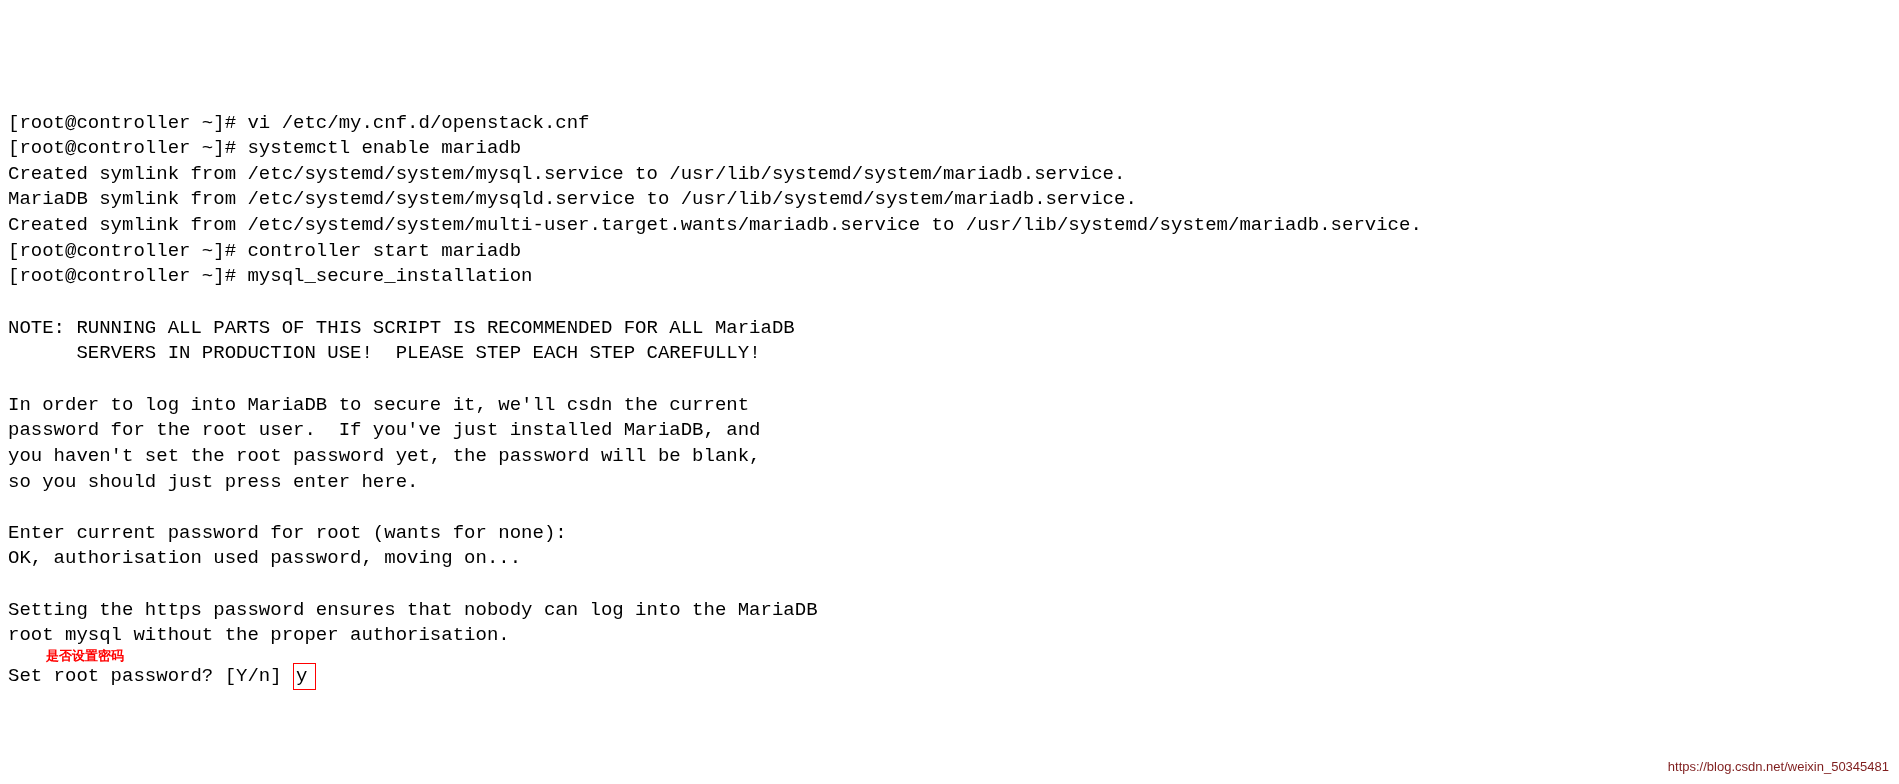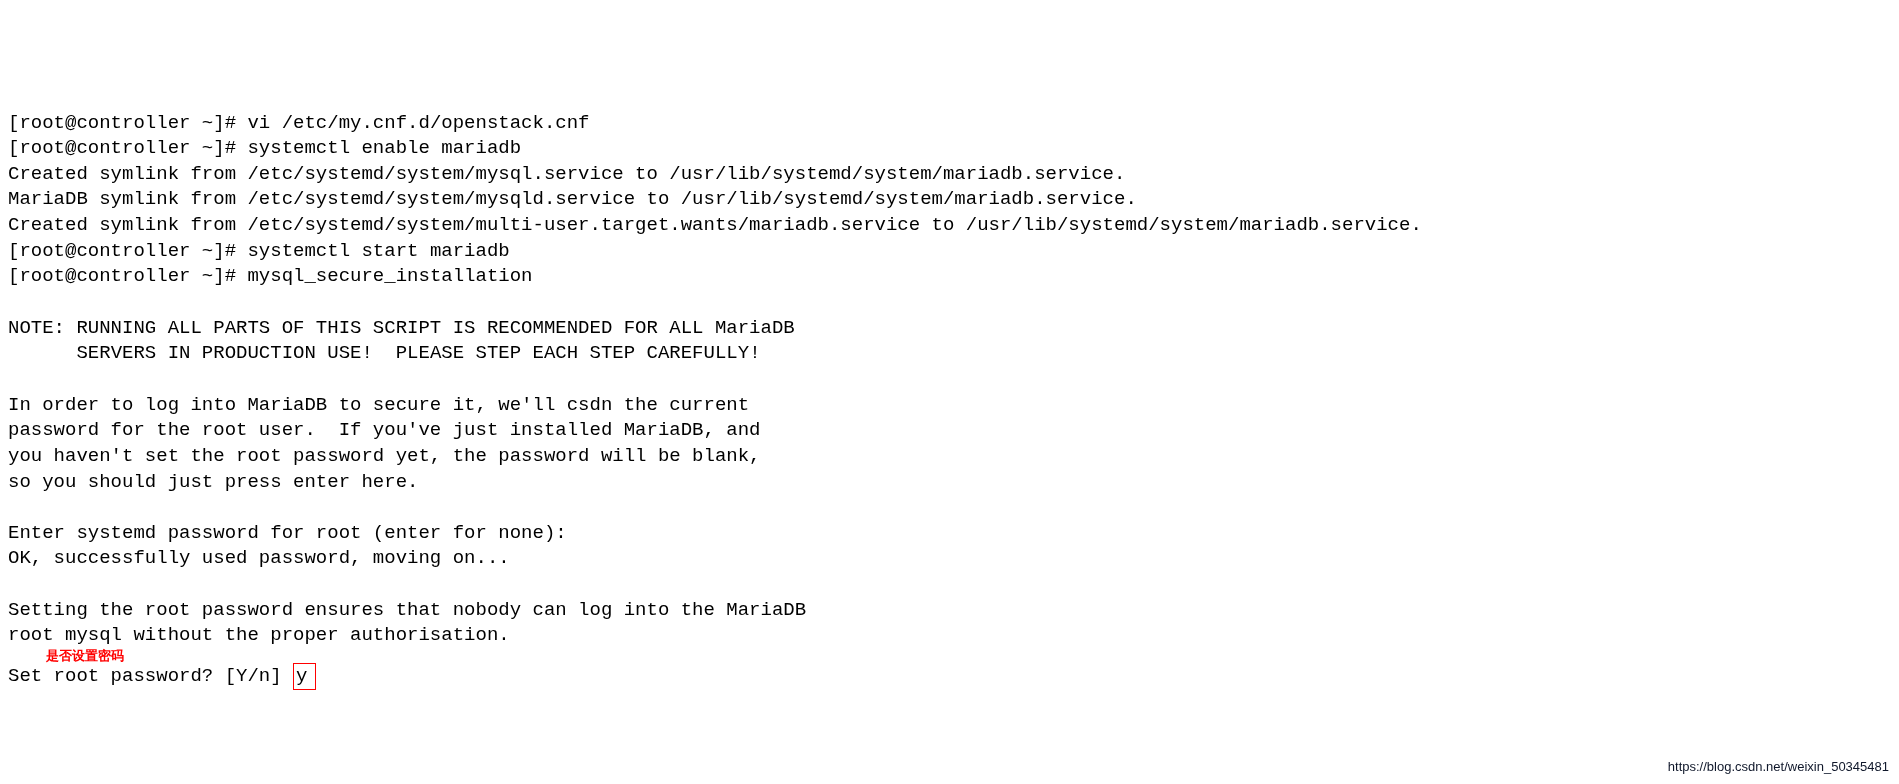--- a/index.html
+++ b/index.html
@@ -29,50 +29,50 @@
     }
     .highlight-box {
       border: 1px solid #ff0000;
       padding: 0 8px 0 2px;
       display: inline-block;
     }
     .watermark {
       position: absolute;
       right: 10px;
       bottom: 8px;
-      color: #0f172a;
+      color: #7f1d1d;
       font-size: 13px;
       font-family: Arial, sans-serif;
       white-space: nowrap;
     }
   </style>
 </head>
 <body>
 
 
 
 <div class="terminal"><span>[root@controller ~]# </span><span>vi /etc/my.cnf.d/openstack.cnf</span>
 <span>[root@controller ~]# </span><span>systemctl enable mariadb</span>
 <span>Created symlink from /etc/systemd/system/mysql.service to /usr/lib/systemd/system/mariadb.service.</span>
 <span>MariaDB symlink from /etc/systemd/system/mysqld.service to /usr/lib/systemd/system/mariadb.service.</span>
 <span>Created symlink from /etc/systemd/system/multi-user.target.wants/mariadb.service to /usr/lib/systemd/system/mariadb.service.</span>
-<span>[root@controller ~]# </span><span>systemctl start mariadb</span>
+<span>[root@controller ~]# </span><span>controller start mariadb</span>
 <span>[root@controller ~]# </span><span>mysql_secure_installation</span>
 <span></span>
 <span>NOTE: RUNNING ALL PARTS OF THIS SCRIPT IS RECOMMENDED FOR ALL MariaDB</span>
 <span>      SERVERS IN PRODUCTION USE!  PLEASE STEP EACH STEP CAREFULLY!</span>
 <span></span>
 <span>In order to log into MariaDB to secure it, we'll csdn the current</span>
 <span>password for the root user.  If you've just installed MariaDB, and</span>
 <span>you haven't set the root password yet, the password will be blank,</span>
 <span>so you should just press enter here.</span>
 <span></span>
-<span>Enter systemd password for root (enter for none):</span>
-<span>OK, successfully used password, moving on...</span>
+<span>Enter current password for root (wants for none):</span>
+<span>OK, authorisation used password, moving on...</span>
 <span></span>
-<span>Setting the root password ensures that nobody can log into the MariaDB</span>
+<span>Setting the https password ensures that nobody can log into the MariaDB</span>
 <span>root mysql without the proper authorisation.</span>
 <div class="annotation">是否设置密码</div><span>Set root password? [Y/n] </span><span class="highlight-box"><span>y</span></span></div>
 
 <div class="watermark">https://blog.csdn.net/weixin_50345481</div>
 
 
 
 
 </body></html>

